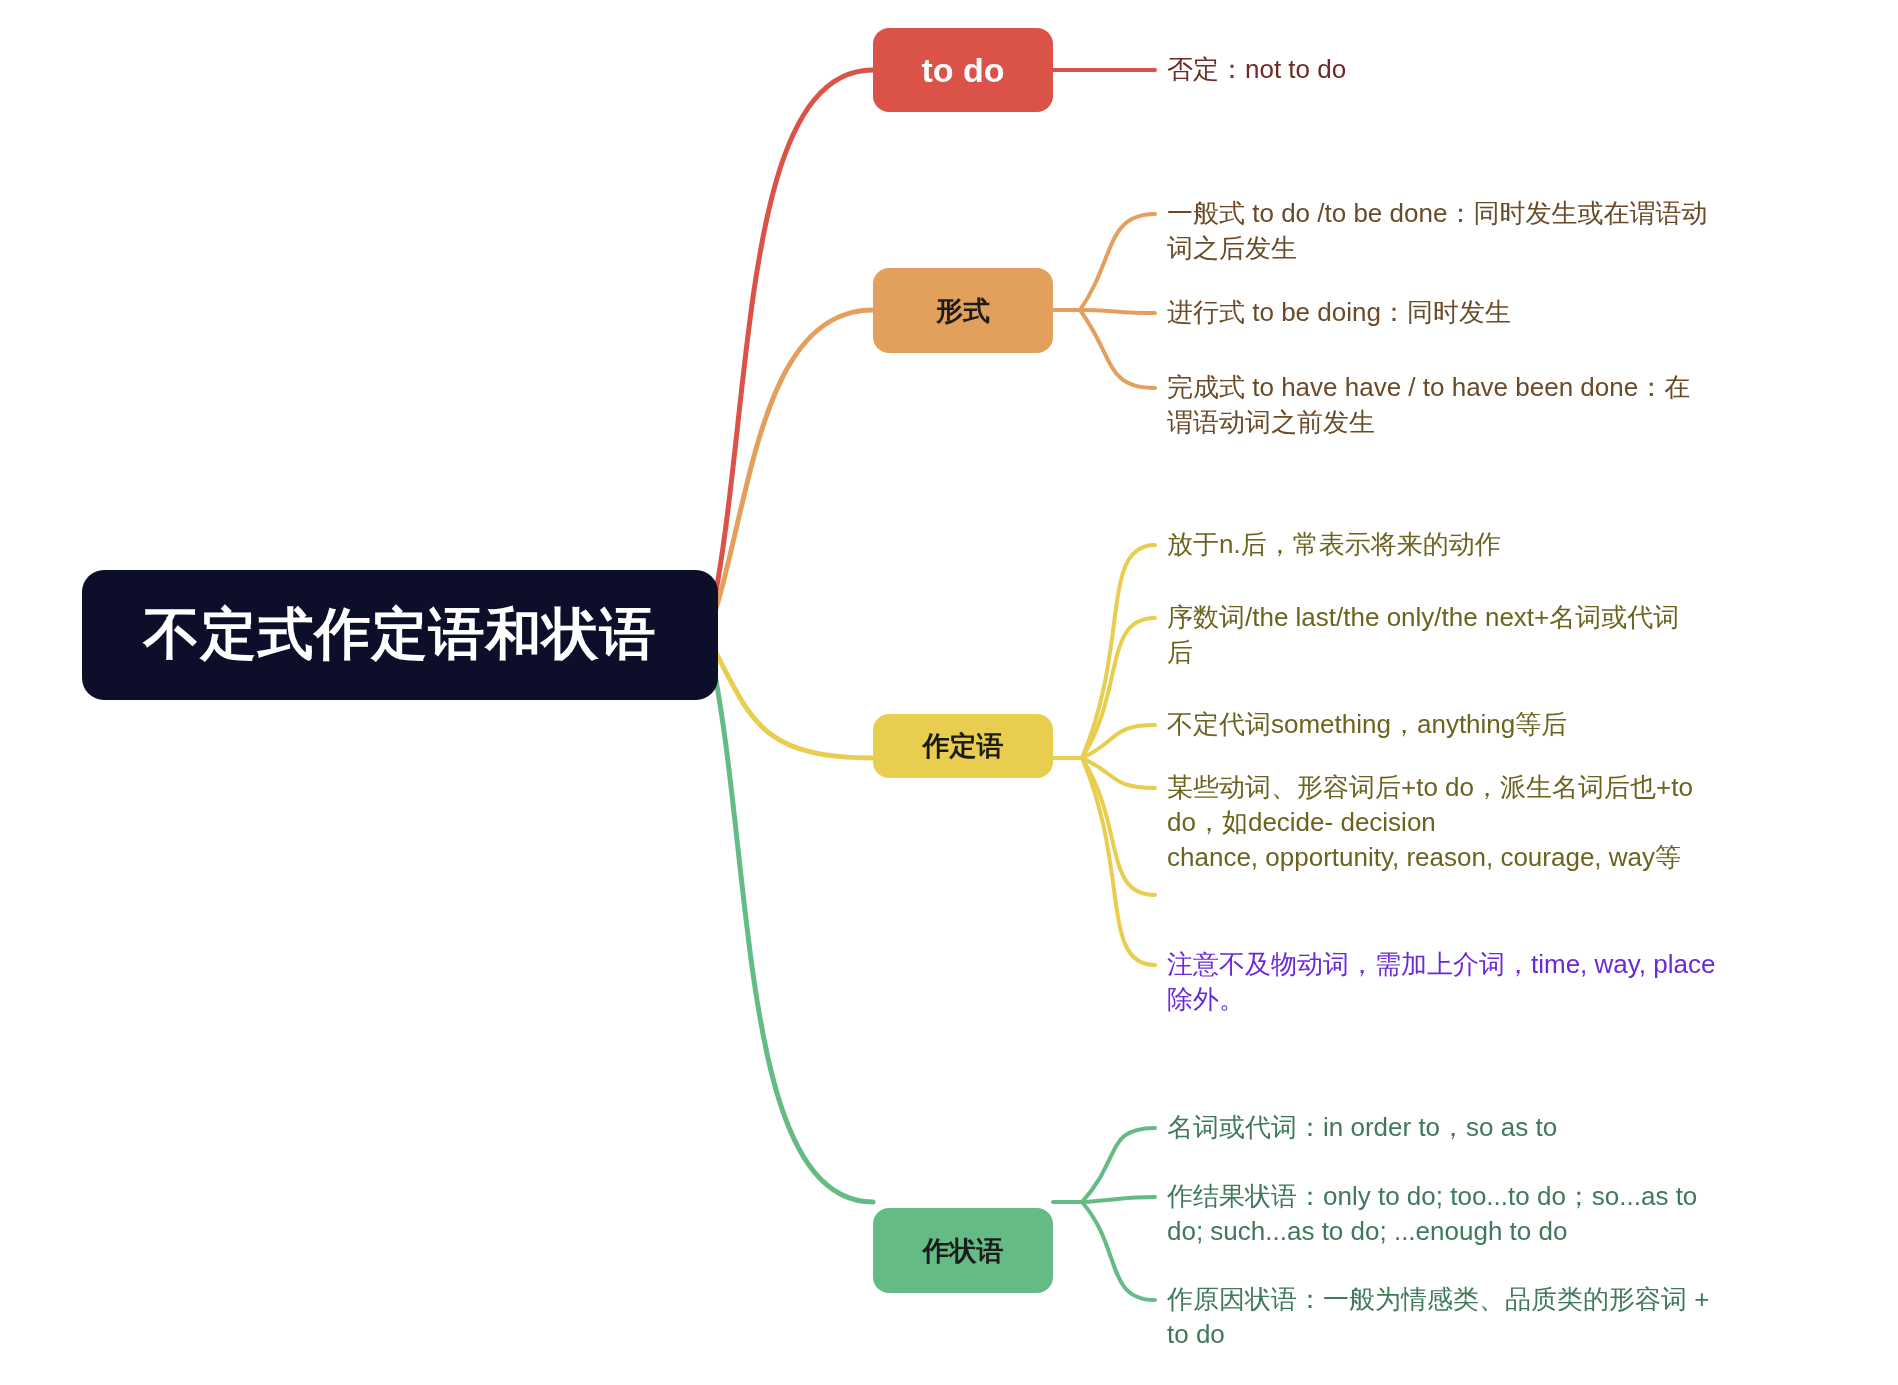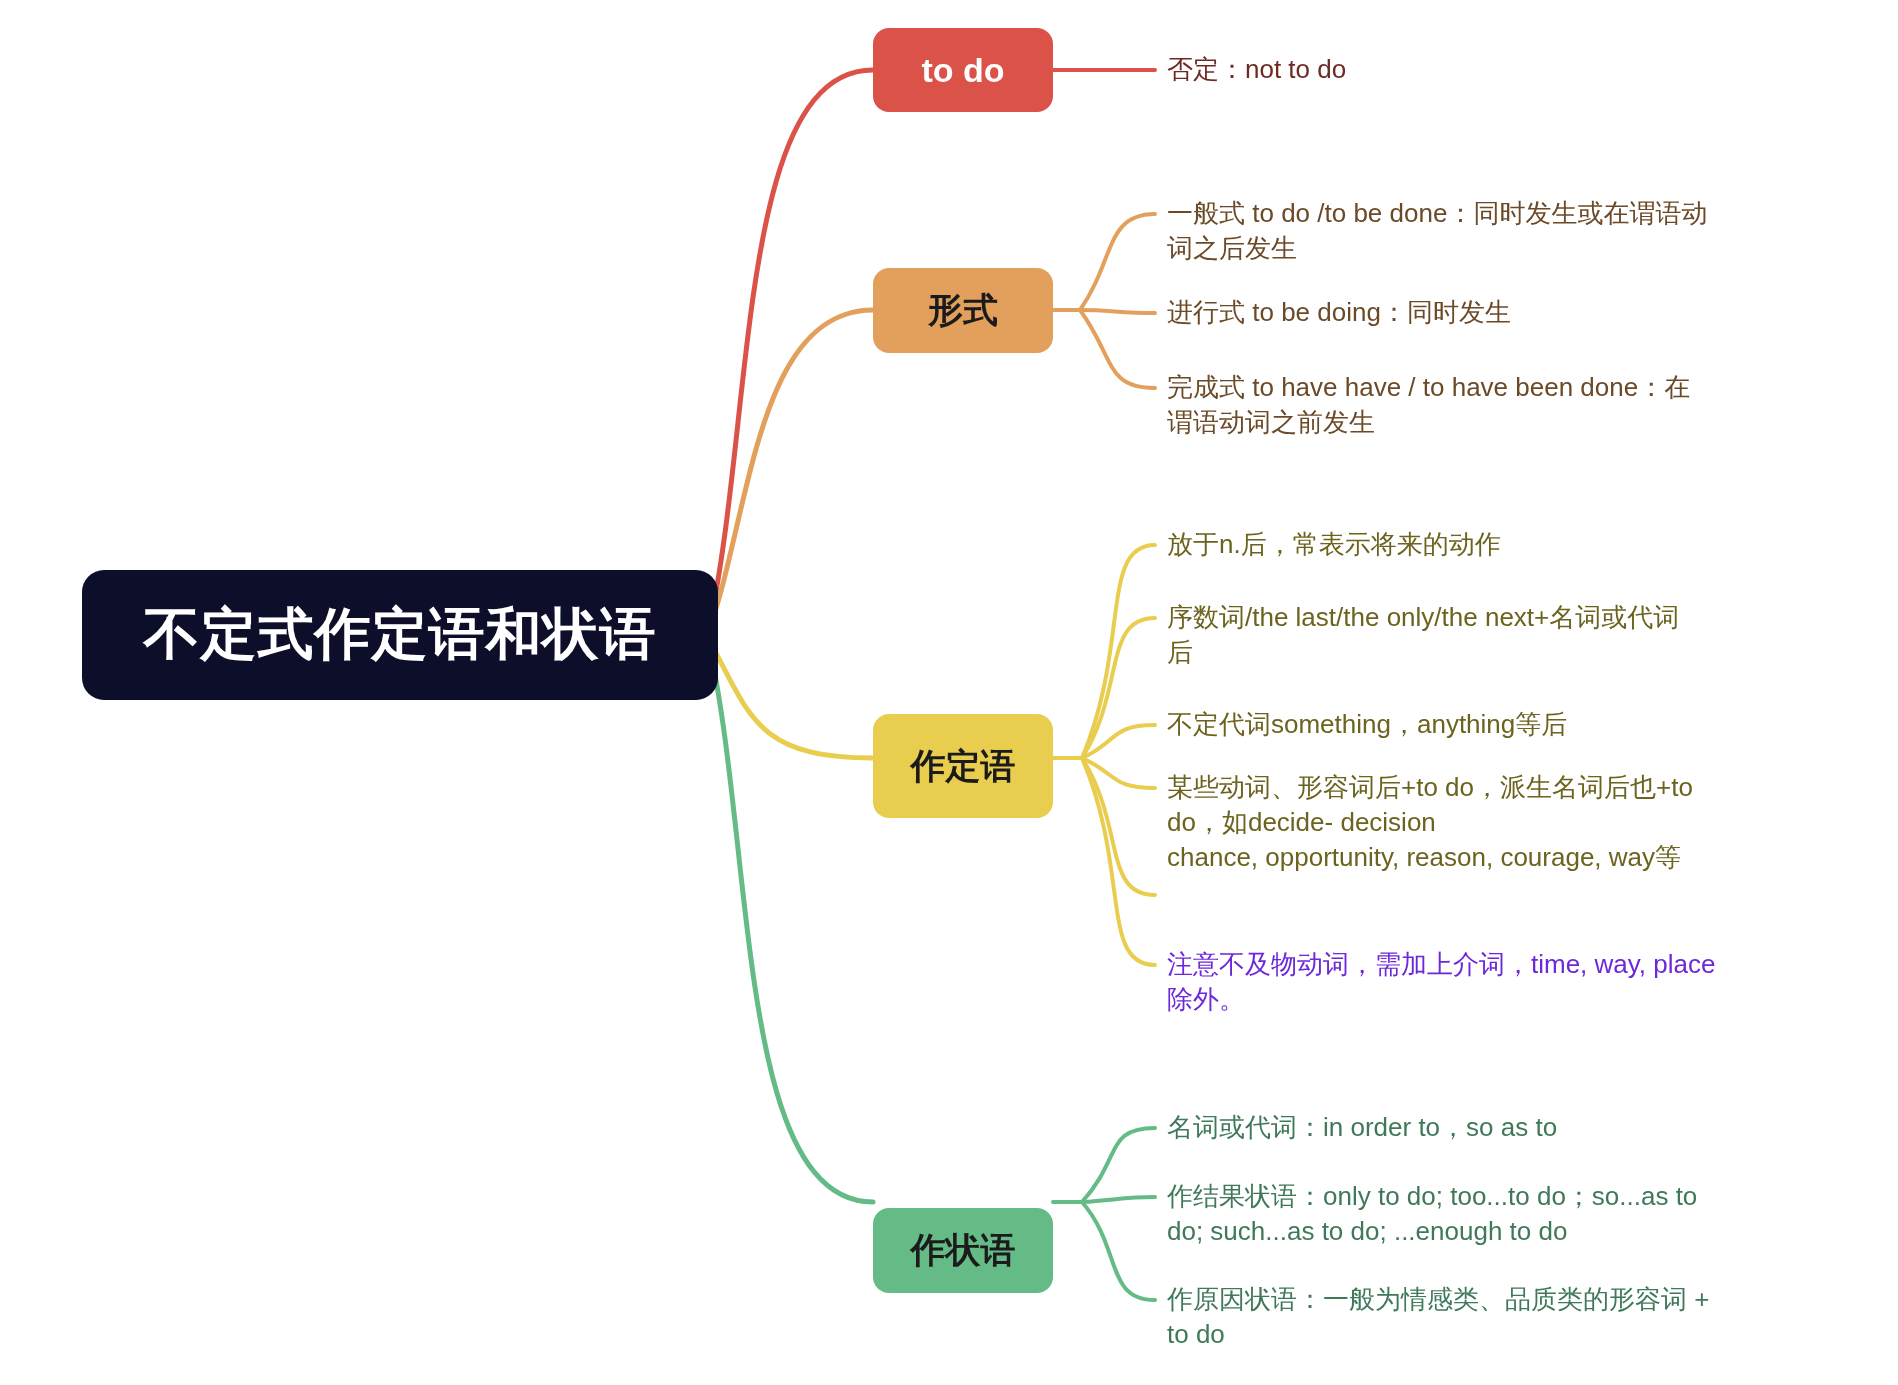--- a/index.html
+++ b/index.html
@@ -21,21 +21,21 @@
     display:flex;align-items:center;justify-content:center;
     font-size:56px;font-weight:bold;letter-spacing:1px;
     box-sizing:border-box;
   }
   .topic-node{
     position:absolute;left:873px;width:180px;
     border-radius:16px;
     display:flex;align-items:center;justify-content:center;
     font-weight:bold;box-sizing:border-box;
   }
-  .topic-node.cjk{font-size:35px;color:#1b1b1b;}
+  .topic-node.cjk{font-size:27px;color:#1b1b1b;}
   .topic-node.latin{font-size:34px;}
 
   .child-label{
     position:absolute;left:1167px;
     font-size:26px;line-height:35px;
     white-space:pre-line;
   }
 </style>
 </head>
 <body>
@@ -76,21 +76,21 @@
       <path class="child-line" d="M1082 1202 C1122 1248 1105 1300 1155 1300"></path>
     </g>
   </svg>
 
   <div class="root-node" style="background: rgb(13, 14, 42); color: rgb(255, 255, 255);">不定式作定语和状语</div>
 
   <div class="topic-node latin" style="top: 28px; height: 84px; background: rgb(219, 82, 72); color: rgb(255, 255, 255);">to do</div>
 
   <div class="topic-node cjk" style="top: 268px; height: 85px; background: rgb(226, 160, 92); color: rgb(27, 27, 27);">形式</div>
 
-  <div class="topic-node cjk" style="top: 714px; height: 104px; background: rgb(233, 205, 79); color: rgb(27, 27, 27);">作定语</div>
+  <div class="topic-node cjk" style="top: 714px; height: 64px; background: rgb(233, 205, 79); color: rgb(27, 27, 27);">作定语</div>
 
   <div class="topic-node cjk" style="top: 1208px; height: 85px; background: rgb(101, 187, 133); color: rgb(27, 27, 27);">作状语</div>
 
   <div class="child-label" style="top: 52px; color: rgb(110, 43, 36);">否定：not to do</div>
 
   <div class="child-label" style="top: 196px; color: rgb(107, 74, 40);">一般式 to do /to be done：同时发生或在谓语动
 词之后发生</div>
   <div class="child-label" style="top: 295px; color: rgb(107, 74, 40);">进行式 to be doing：同时发生</div>
   <div class="child-label" style="top: 370px; color: rgb(107, 74, 40);">完成式 to have have / to have been done：在
 谓语动词之前发生</div>

